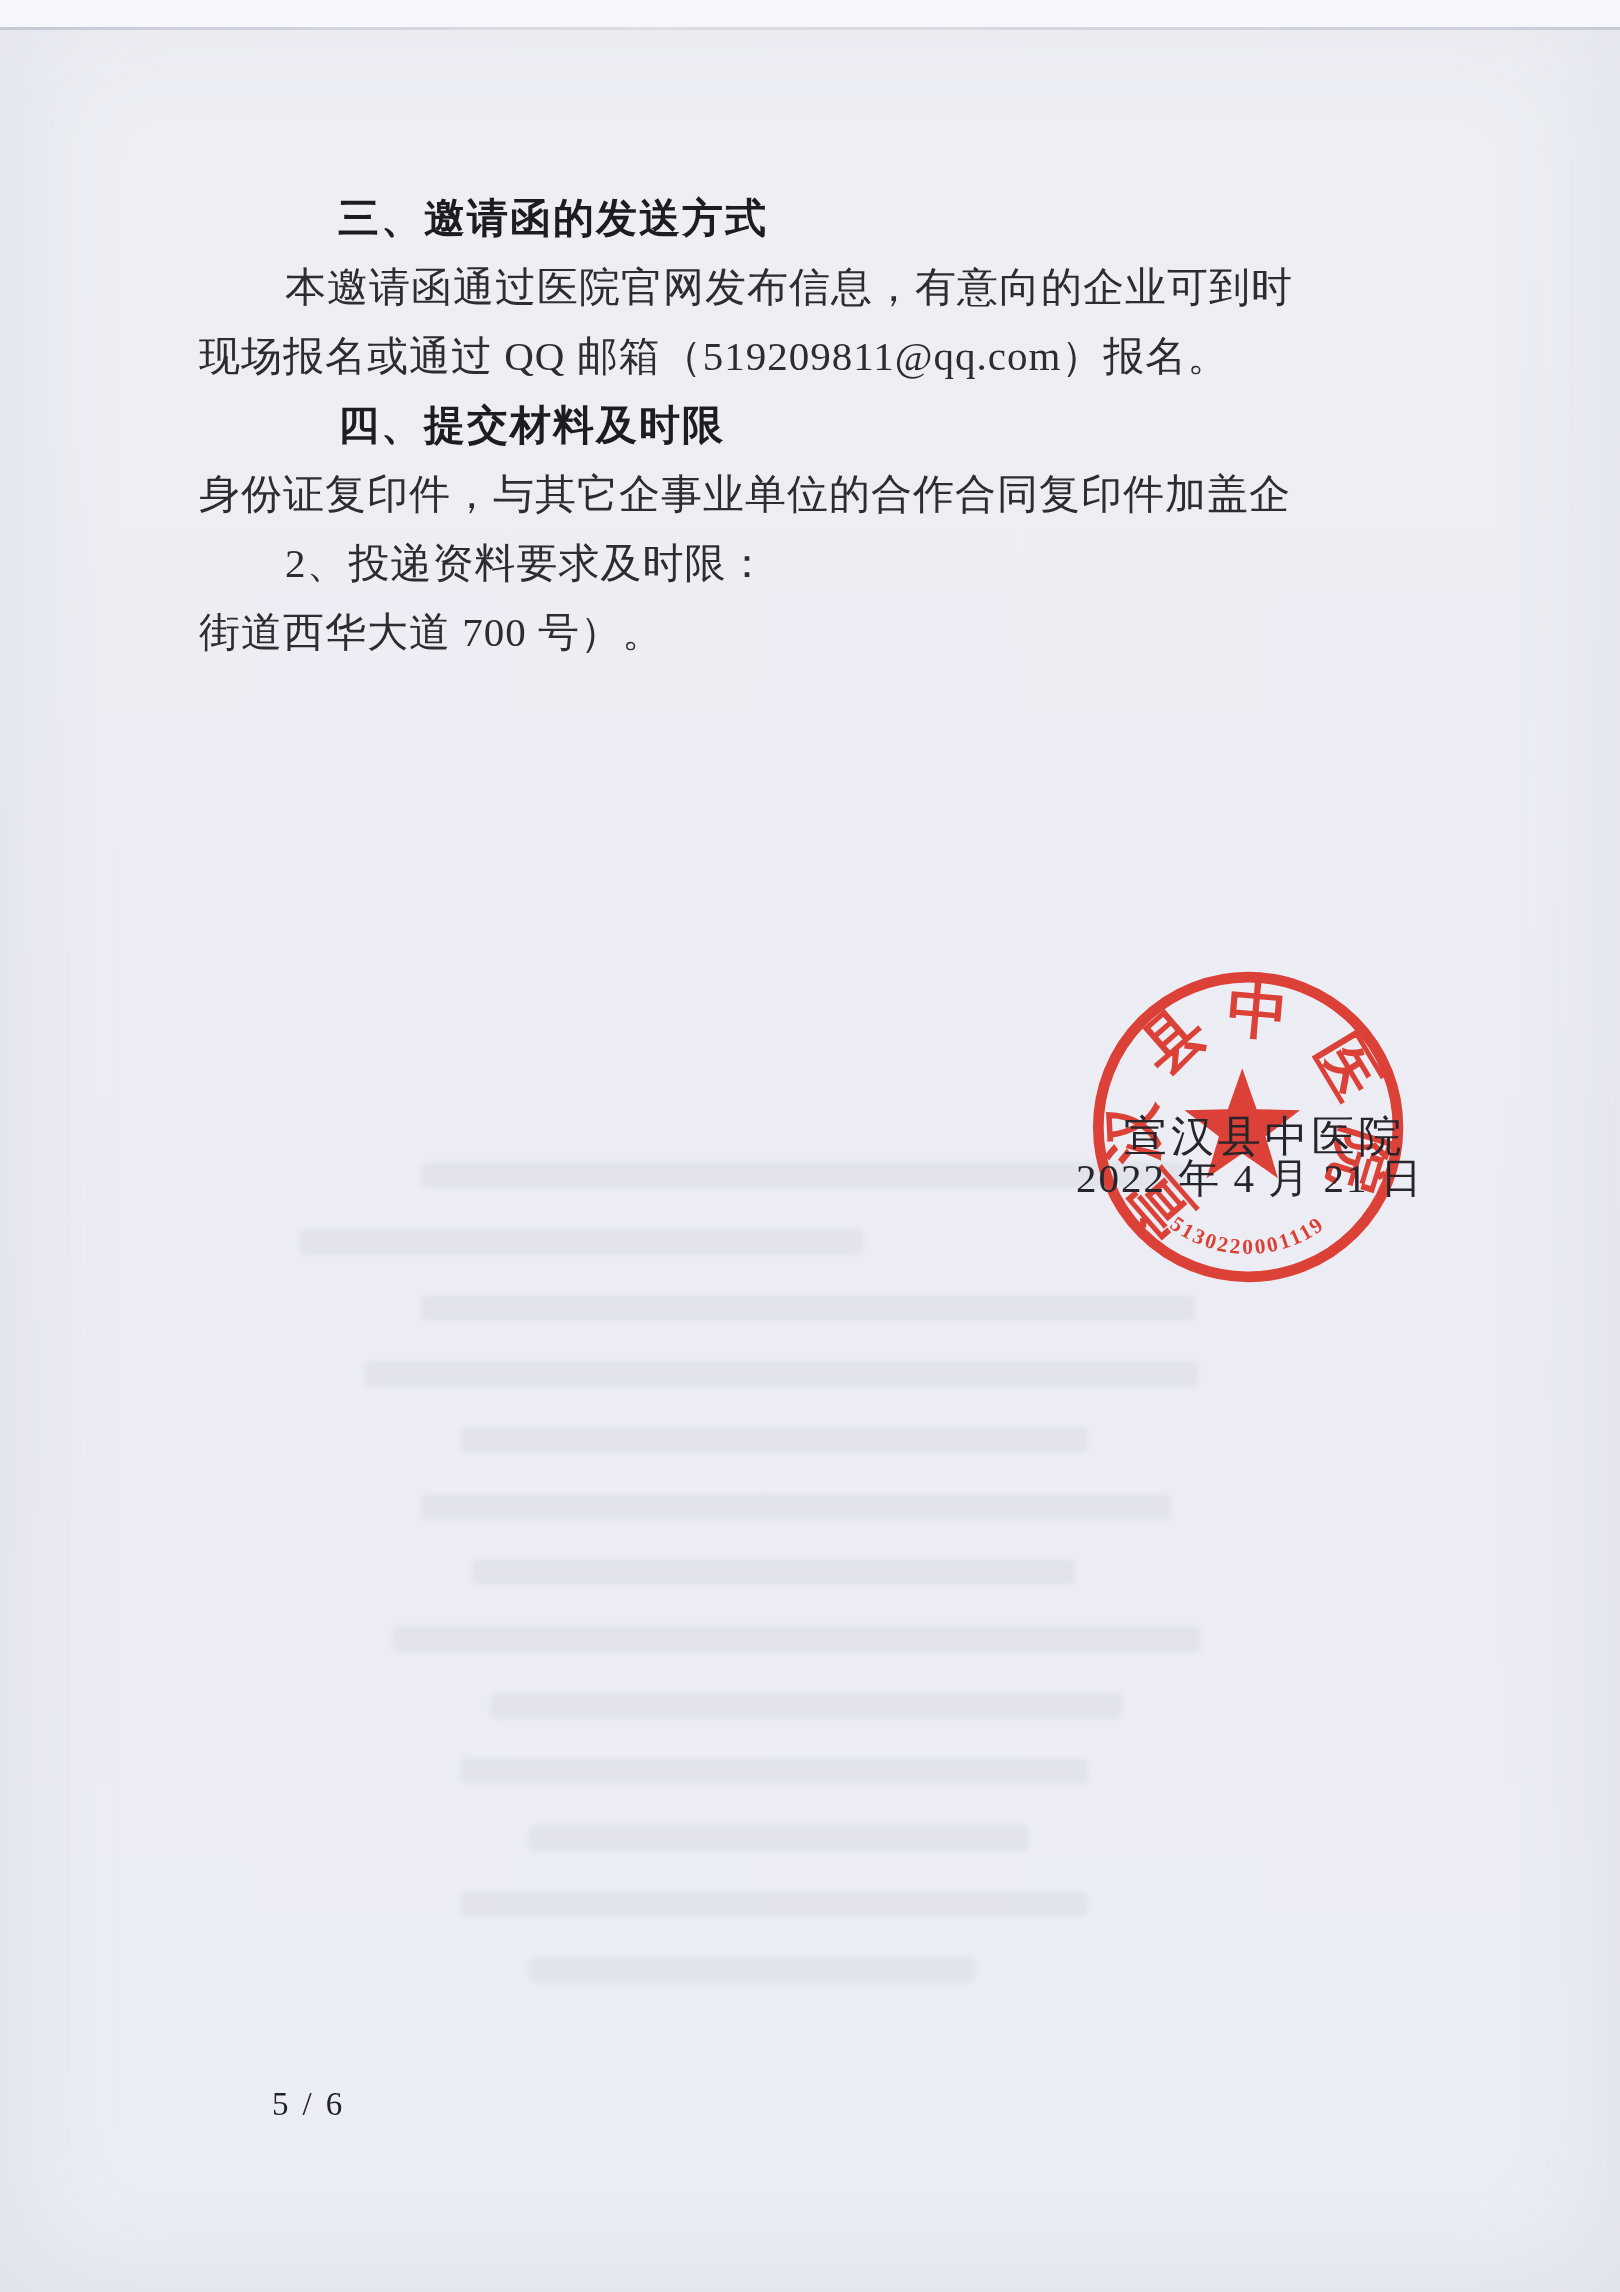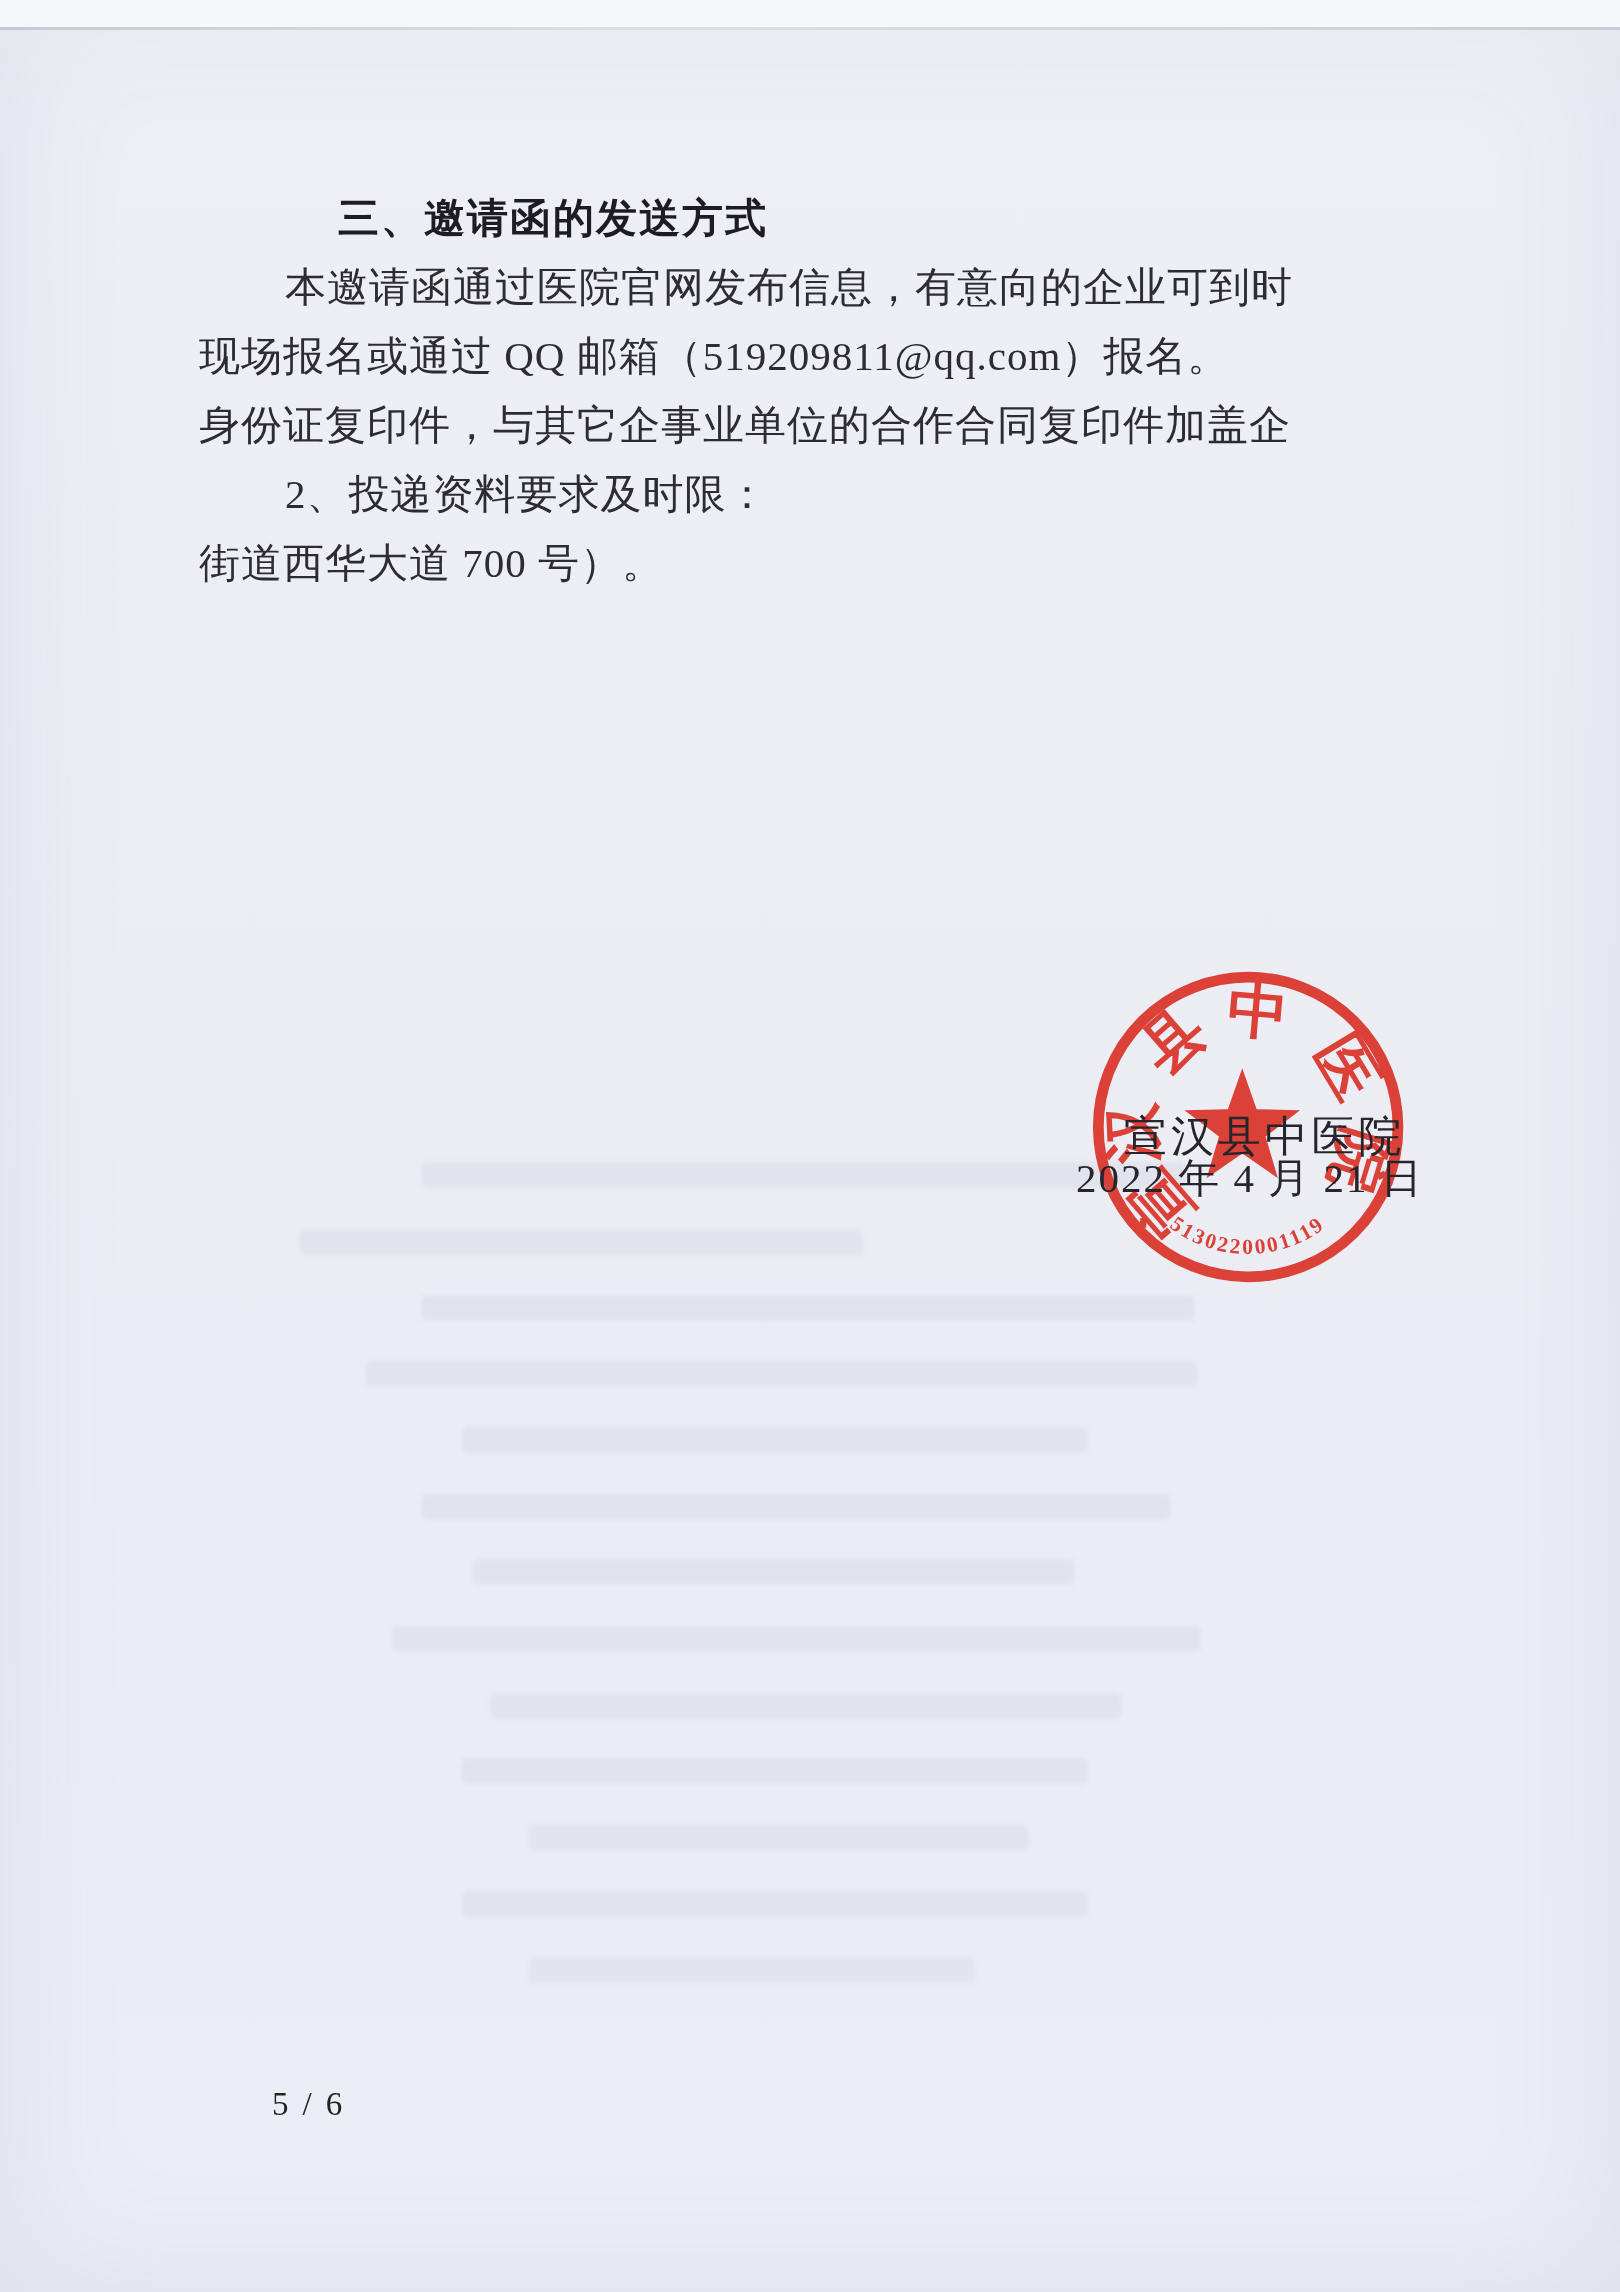--- a/index.html
+++ b/index.html
@@ -74,20 +74,21 @@
 
 <div class="page">
 
   <div class="scan-top"></div>
   <div class="scan-top-line"></div>
 
   <div class="content">
     <div class="line heading hindent">三、邀请函的发送方式</div>
     <div class="line indent">本邀请函通过医院官网发布信息，有意向的企业可到时</div>
     <div class="line">现场报名或通过 QQ 邮箱（519209811@qq.com）报名。</div>
+    <div class="line heading hindent">四、提交材料及时限</div>
     <div class="line">身份证复印件，与其它企事业单位的合作合同复印件加盖企</div>
     <div class="line indent">2、投递资料要求及时限：</div>
     <div class="line">街道西华大道 700 号）。</div>
   </div>
 
   <div class="ghost" style="left:421px;top:1162px;width:765px"></div>
   <div class="ghost" style="left:299px;top:1229px;width:564px"></div>
   <div class="ghost" style="left:421px;top:1295px;width:774px"></div>
   <div class="ghost" style="left:365px;top:1361px;width:833px"></div>
   <div class="ghost" style="left:461px;top:1427px;width:627px"></div>

